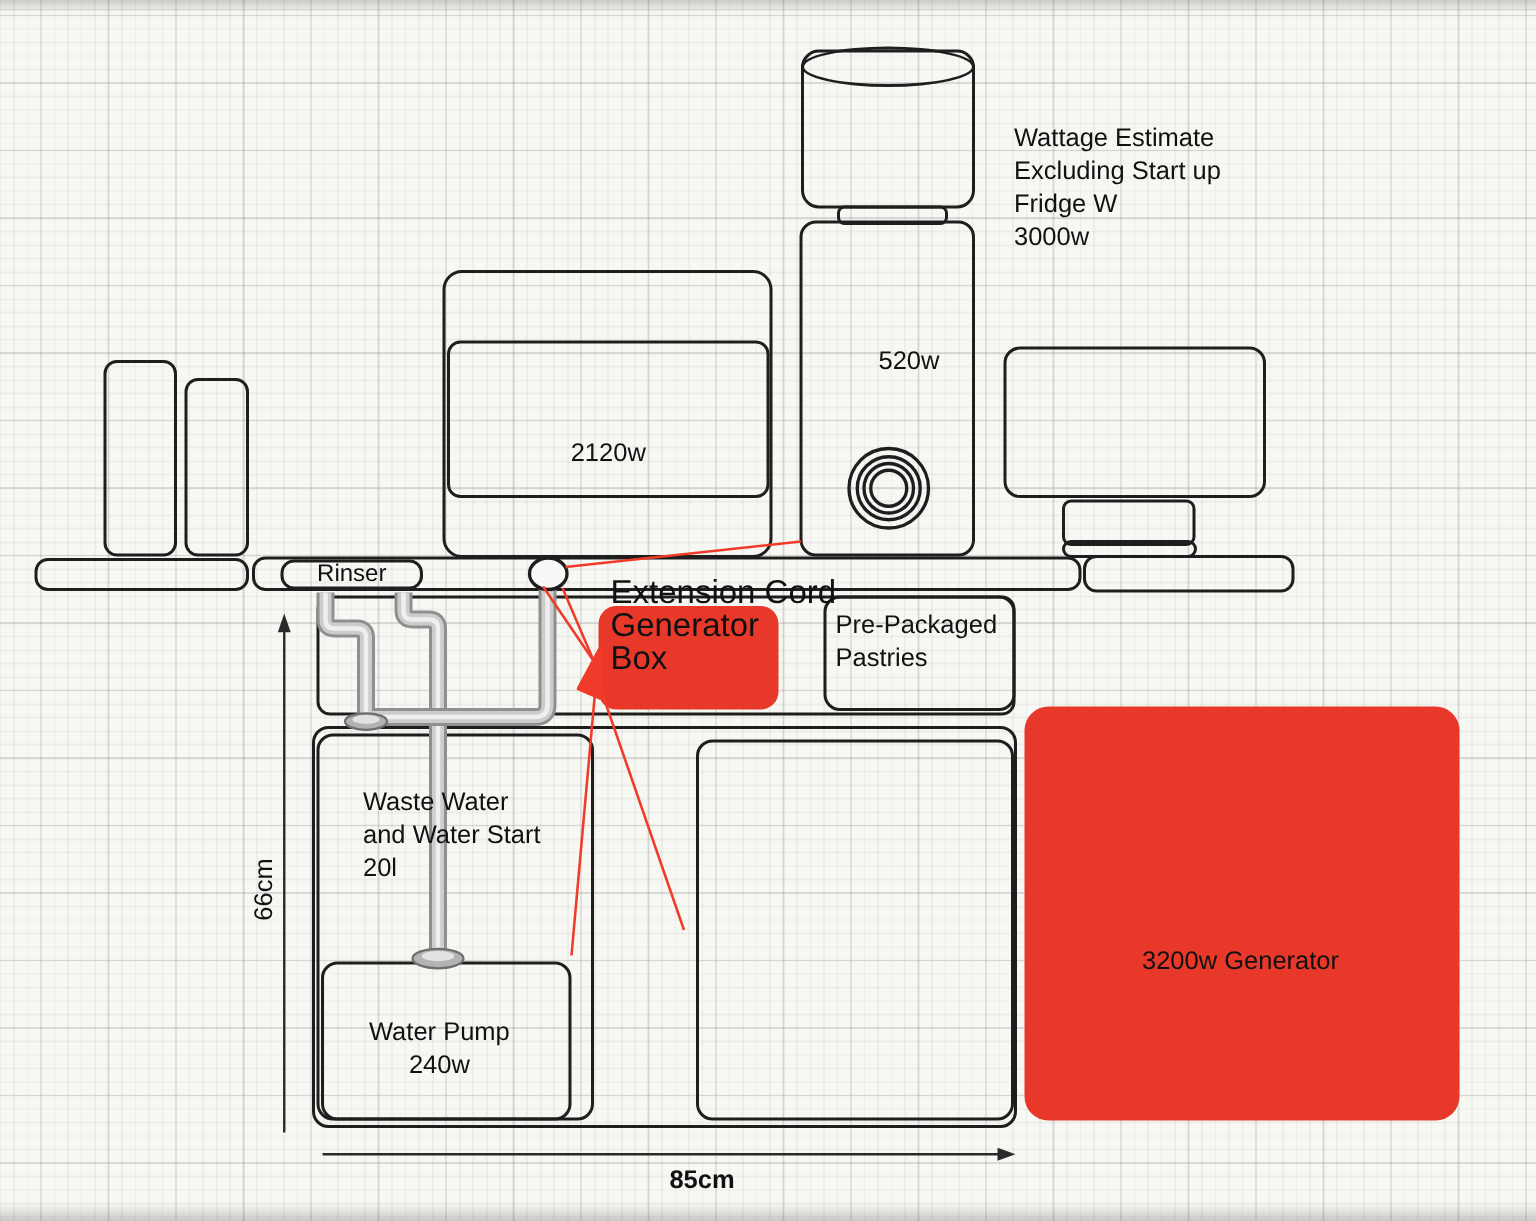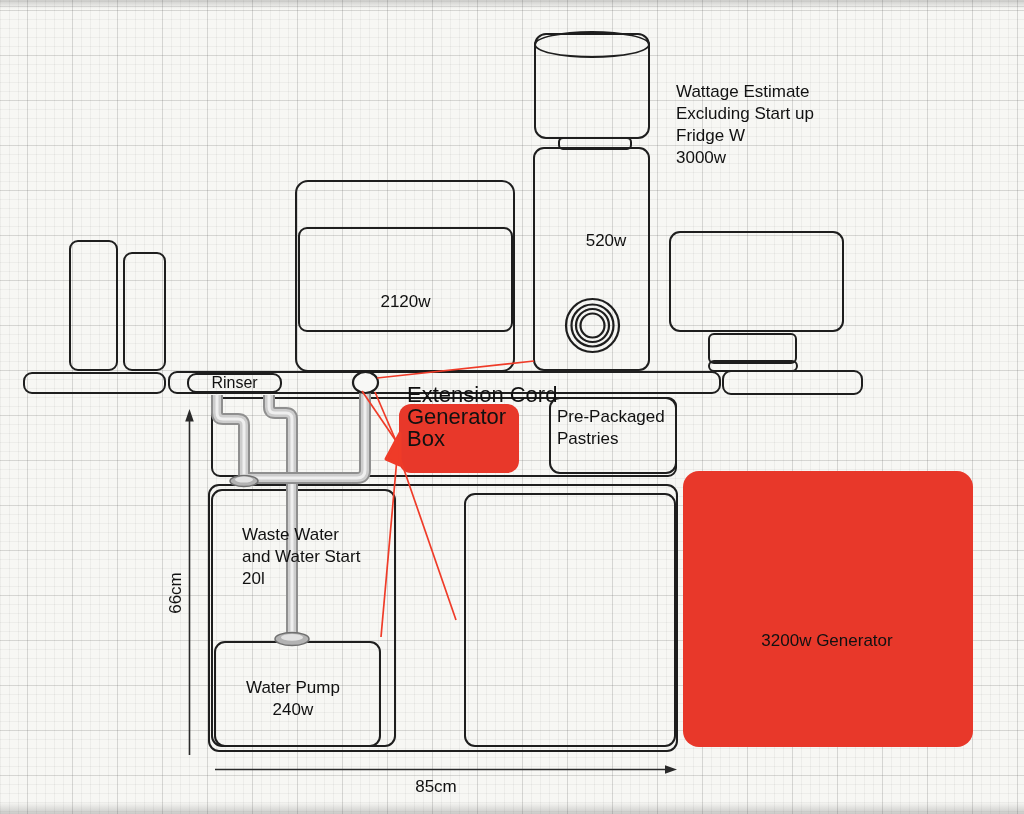--- a/index.html
+++ b/index.html
@@ -151,17 +151,17 @@
   <div class="txt" style="left:246px;top:677px;text-align:center;">
     <div>Water Pump</div>
     <div>240w</div>
   </div>
 
 
   <div class="txt center" style="left:683px;top:614px;width:288px;margin-top:16px;">3200w Generator</div>
 
   <div class="txt center" style="left:146px;top:582px;width:60px;transform:rotate(-90deg);">66cm</div>
 
-  <div class="txt center" style="left:376px;top:776px;width:120px;">85cm</div>
+  <div class="txt center" style="left:408px;top:776px;width:120px;font-weight:bold;">85cm</div>
 
   <div class="edge-top"></div>
   <div class="edge-bottom"></div>
 </div>
 
 </body></html>

